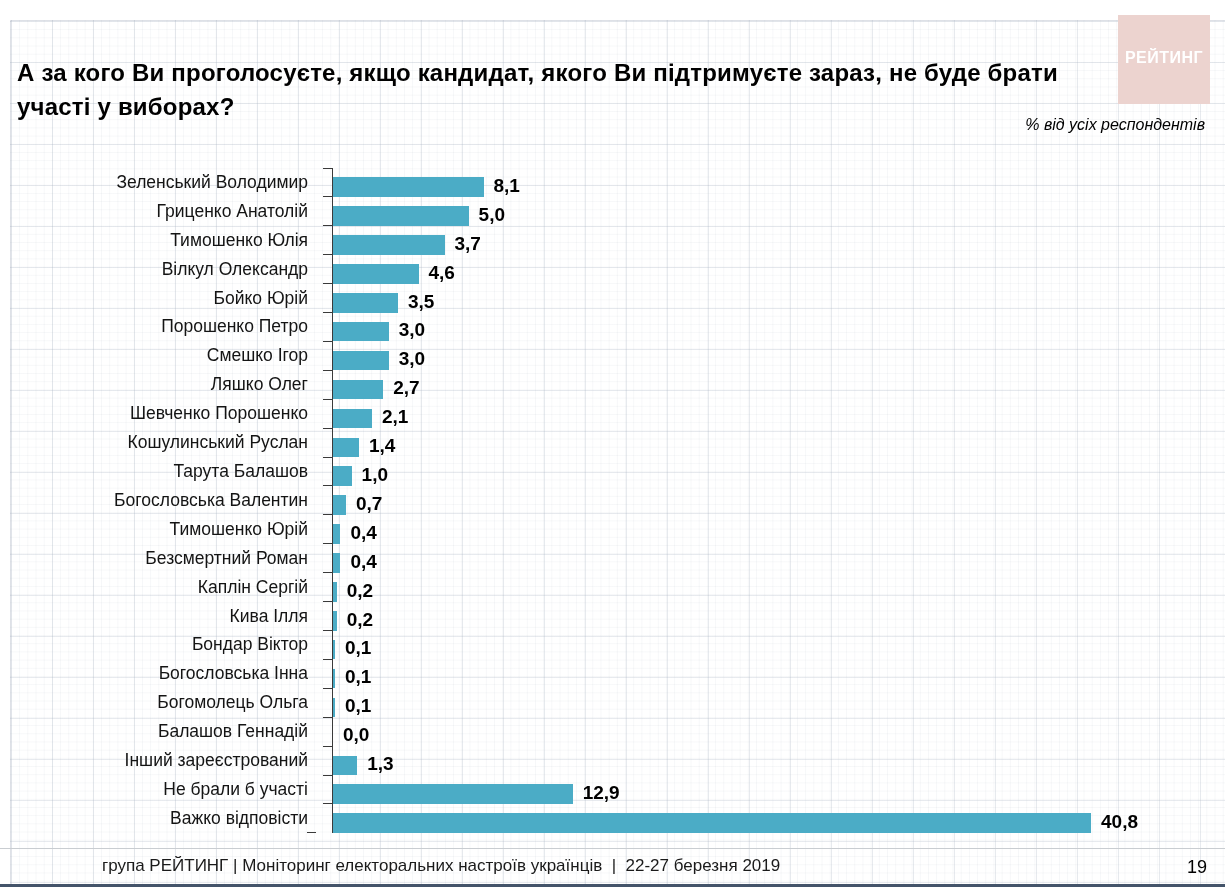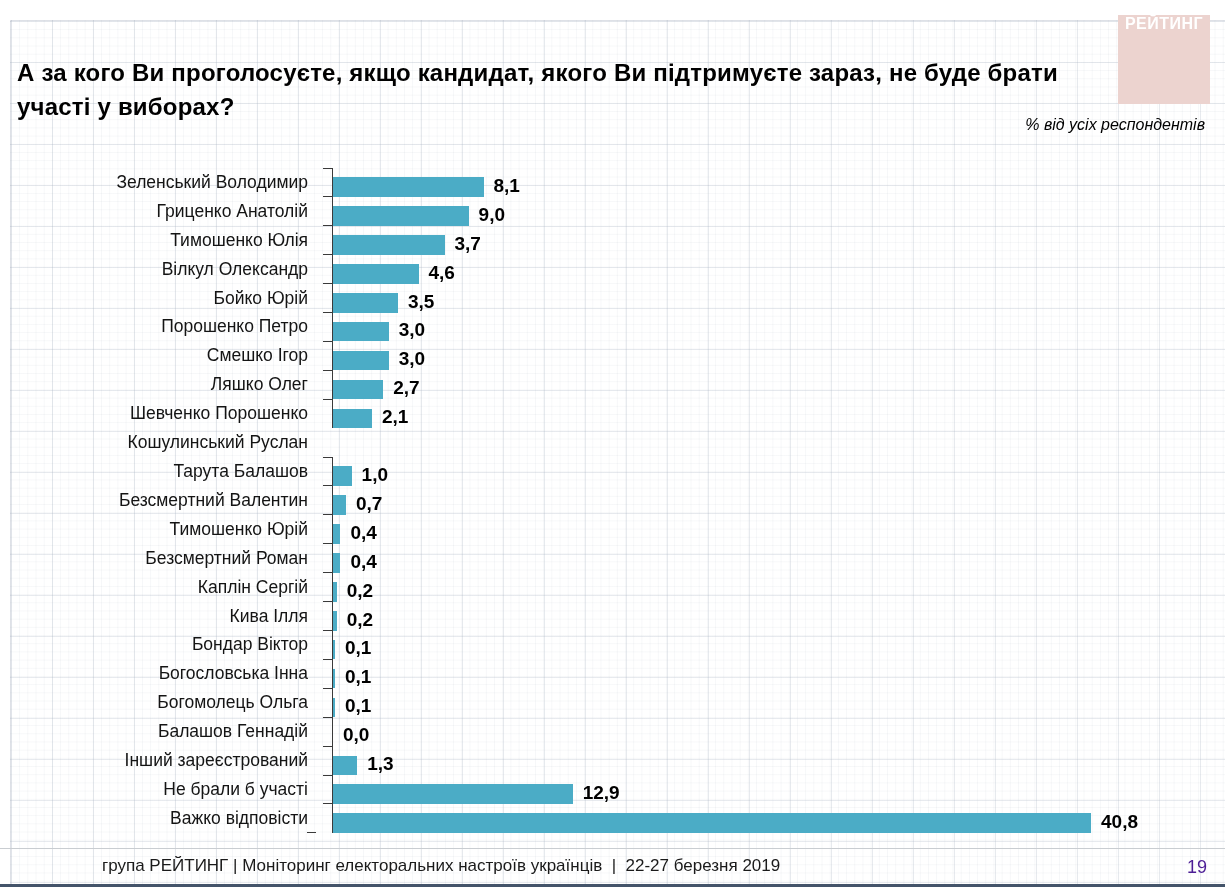--- a/index.html
+++ b/index.html
@@ -18,42 +18,42 @@
       linear-gradient(to bottom, rgba(170,180,195,.10) 1px, transparent 1px);
     background-size:41px 41px,41px 41px,8.2px 8.2px,8.2px 8.2px;
     pointer-events:none;
   }
   .title{
     position:absolute;top:40px;left:17px;width:1090px;
     font-size:24px;font-weight:bold;line-height:1.4;letter-spacing:.2px;
   }
   .logo{
     position:absolute;top:15px;right:15px;width:92px;height:89px;
-    display:flex;align-items:flex-start;justify-content:center;
+    display:flex;align-items:center;justify-content:center;
     padding-bottom:4px;box-sizing:border-box;
   }
   .logo span{color:#fff;font-weight:bold;font-size:16px;letter-spacing:.5px;}
   .subtitle{position:absolute;top:116px;right:20px;font-style:italic;font-size:16px;}
   .chart{position:absolute;top:168px;left:0;width:1225px;}
   .crow{display:flex;height:28.91px;align-items:center;}
   .clab{
     width:308px;padding-right:24px;flex:none;text-align:right;
     font-size:17.5px;color:#141414;white-space:nowrap;overflow:visible;
   }
   .carea{
     position:relative;display:flex;align-items:flex-end;flex:1;height:100%;
     border-left:1.5px solid #3a3a3a;
   }
   .tick{position:absolute;left:-10.5px;top:-0.5px;width:9px;height:1px;background:#3a3a3a;}
   .bottom-tick{position:absolute;left:306.5px;bottom:0;width:9px;height:1px;background:#3a3a3a;}
   .cbar{height:19.5px;flex:none;}
   .cval{margin-left:10px;font-size:19px;font-weight:bold;white-space:nowrap;}
   .footer-line{position:absolute;left:0;right:0;top:848px;height:1px;background:#c9cdd1;}
   .footer-text{position:absolute;left:90px;top:856px;font-size:17px;color:#1a1a1a;margin-left:12px;}
-  .page-num{position:absolute;right:18px;top:857px;font-size:18px;color:#4c1d95;text-align:center;}
+  .page-num{position:absolute;right:18px;top:857px;font-size:18px;color:#000000;text-align:center;}
   .bottom-bar{position:absolute;left:0;right:0;bottom:4px;height:3px;}
 </style>
 </head>
 <body>
 
 <div class="grid-bg"></div>
 
 <h1 class="title">А за кого Ви проголосуєте, якщо кандидат, якого Ви підтримуєте зараз, не буде брати участі у виборах?</h1>
 
 <div class="logo" style="background: rgb(236, 211, 207);">
@@ -69,21 +69,21 @@
         <span class="tick"></span>
         <div class="cbar" style="width: 150.5px; background: rgb(75, 172, 198);"></div>
         <span class="cval">8,1</span>
       </div>
     </div>
     <div class="crow">
       <div class="clab">Гриценко Анатолій</div>
       <div class="carea">
         <span class="tick"></span>
         <div class="cbar" style="width: 135.6px; background: rgb(75, 172, 198);"></div>
-        <span class="cval">9,0</span>
+        <span class="cval">5,0</span>
       </div>
     </div>
     <div class="crow">
       <div class="clab">Тимошенко Юлія</div>
       <div class="carea">
         <span class="tick"></span>
         <div class="cbar" style="width: 111.5px; background: rgb(75, 172, 198);"></div>
         <span class="cval">3,7</span>
       </div>
     </div>
@@ -130,31 +130,36 @@
     <div class="crow">
       <div class="clab">Шевченко Порошенко</div>
       <div class="carea">
         <span class="tick"></span>
         <div class="cbar" style="width: 39px; background: rgb(75, 172, 198);"></div>
         <span class="cval">2,1</span>
       </div>
     </div>
     <div class="crow">
       <div class="clab">Кошулинський Руслан</div>
+      <div class="carea">
+        <span class="tick"></span>
+        <div class="cbar" style="width: 26px; background: rgb(75, 172, 198);"></div>
+        <span class="cval">1,4</span>
+      </div>
     </div>
     <div class="crow">
       <div class="clab">Тарута Балашов</div>
       <div class="carea">
         <span class="tick"></span>
         <div class="cbar" style="width: 18.6px; background: rgb(75, 172, 198);"></div>
         <span class="cval">1,0</span>
       </div>
     </div>
     <div class="crow">
-      <div class="clab">Безсмертний Валентин</div>
+      <div class="clab">Богословська Валентин</div>
       <div class="carea">
         <span class="tick"></span>
         <div class="cbar" style="width: 13px; background: rgb(75, 172, 198);"></div>
         <span class="cval">0,7</span>
       </div>
     </div>
     <div class="crow">
       <div class="clab">Тимошенко Юрій</div>
       <div class="carea">
         <span class="tick"></span>

